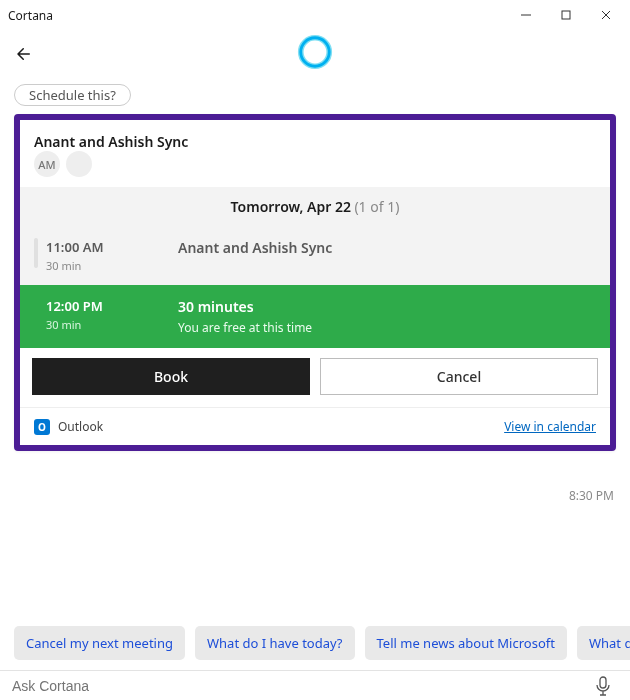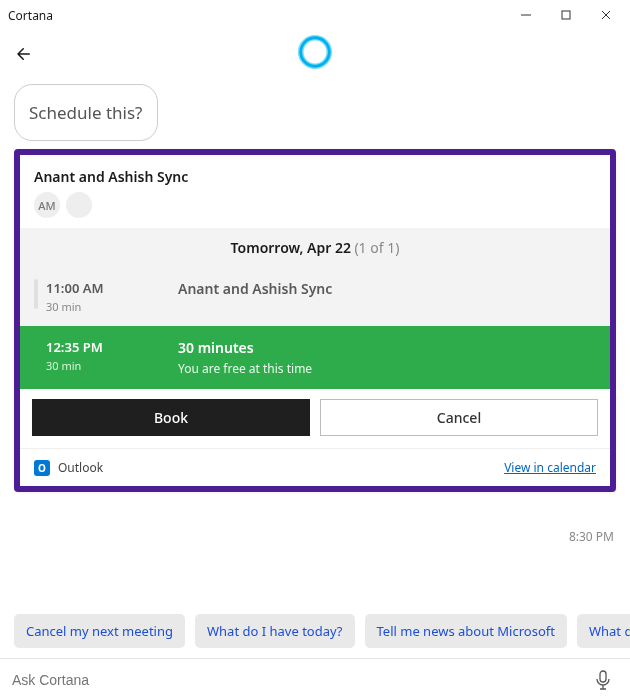--- a/index.html
+++ b/index.html
@@ -48,40 +48,40 @@
     padding: 6px 14px 0 14px;
     display: flex;
     flex-direction: column;
     gap: 8px;
     overflow: hidden;
   }
   .pill-btn {
     display: inline-block;
     border: 1px solid #ccc;
     border-radius: 18px;
-    padding: 16px 14px;
-    font-size: 17px;
+    padding: 1px 14px;
+    font-size: 13px;
     color: #555;
     background: #fff;
   }
   .card {
     border: 6px solid #4c1d95;
     border-radius: 4px;
     background: #fff;
     box-shadow: 0 1px 3px rgba(0,0,0,0.06);
     overflow: hidden;
   }
   .card-header {
     padding: 12px 14px 10px 14px;
   }
   .meeting-title {
     font-weight: 600;
     font-size: 14px;
   }
-  .avatar-row { margin-top: 6px; display: flex; gap: 6px; }
+  .avatar-row { margin-top: 0; display: flex; gap: 6px; }
   .avatar {
     width: 26px; height: 26px;
     border-radius: 50%;
     background: #eee;
     color: #777;
     font-size: 11px;
     display: flex; align-items: center; justify-content: center;
     font-weight: 500;
   }
   .date-band {
@@ -184,21 +184,21 @@
     padding: 8px 12px;
     font-size: 13px;
     color: #1d4ed8;
     flex-shrink: 0;
   }
   .input-bar {
     border-top: 1px solid #e3e3e3;
     display: flex;
     align-items: center;
     padding: 8px 12px;
-    height: 42px;
+    height: 30px;
   }
   .input-field {
     flex: 1;
     border: none;
     outline: none;
     font-size: 14px;
     color: #999;
   }
   .mic-btn {
     width: 30px; height: 30px;
@@ -267,21 +267,21 @@
         <div class="t1">11:00 AM</div>
         <div class="t2">30 min</div>
       </div>
       <div class="slot-body">
         <div class="b1">Anant and Ashish Sync</div>
       </div>
     </div>
 
     <div class="slot slot-free">
       <div class="slot-time">
-        <div class="t1">12:35 PM</div>
+        <div class="t1">12:00 PM</div>
         <div class="t2">30 min</div>
       </div>
       <div class="slot-body">
         <div class="b1">30 minutes</div>
         <div class="b2">You are free at this time</div>
       </div>
     </div>
 
     <div class="btn-row">
       <div class="btn btn-primary">Book</div>

